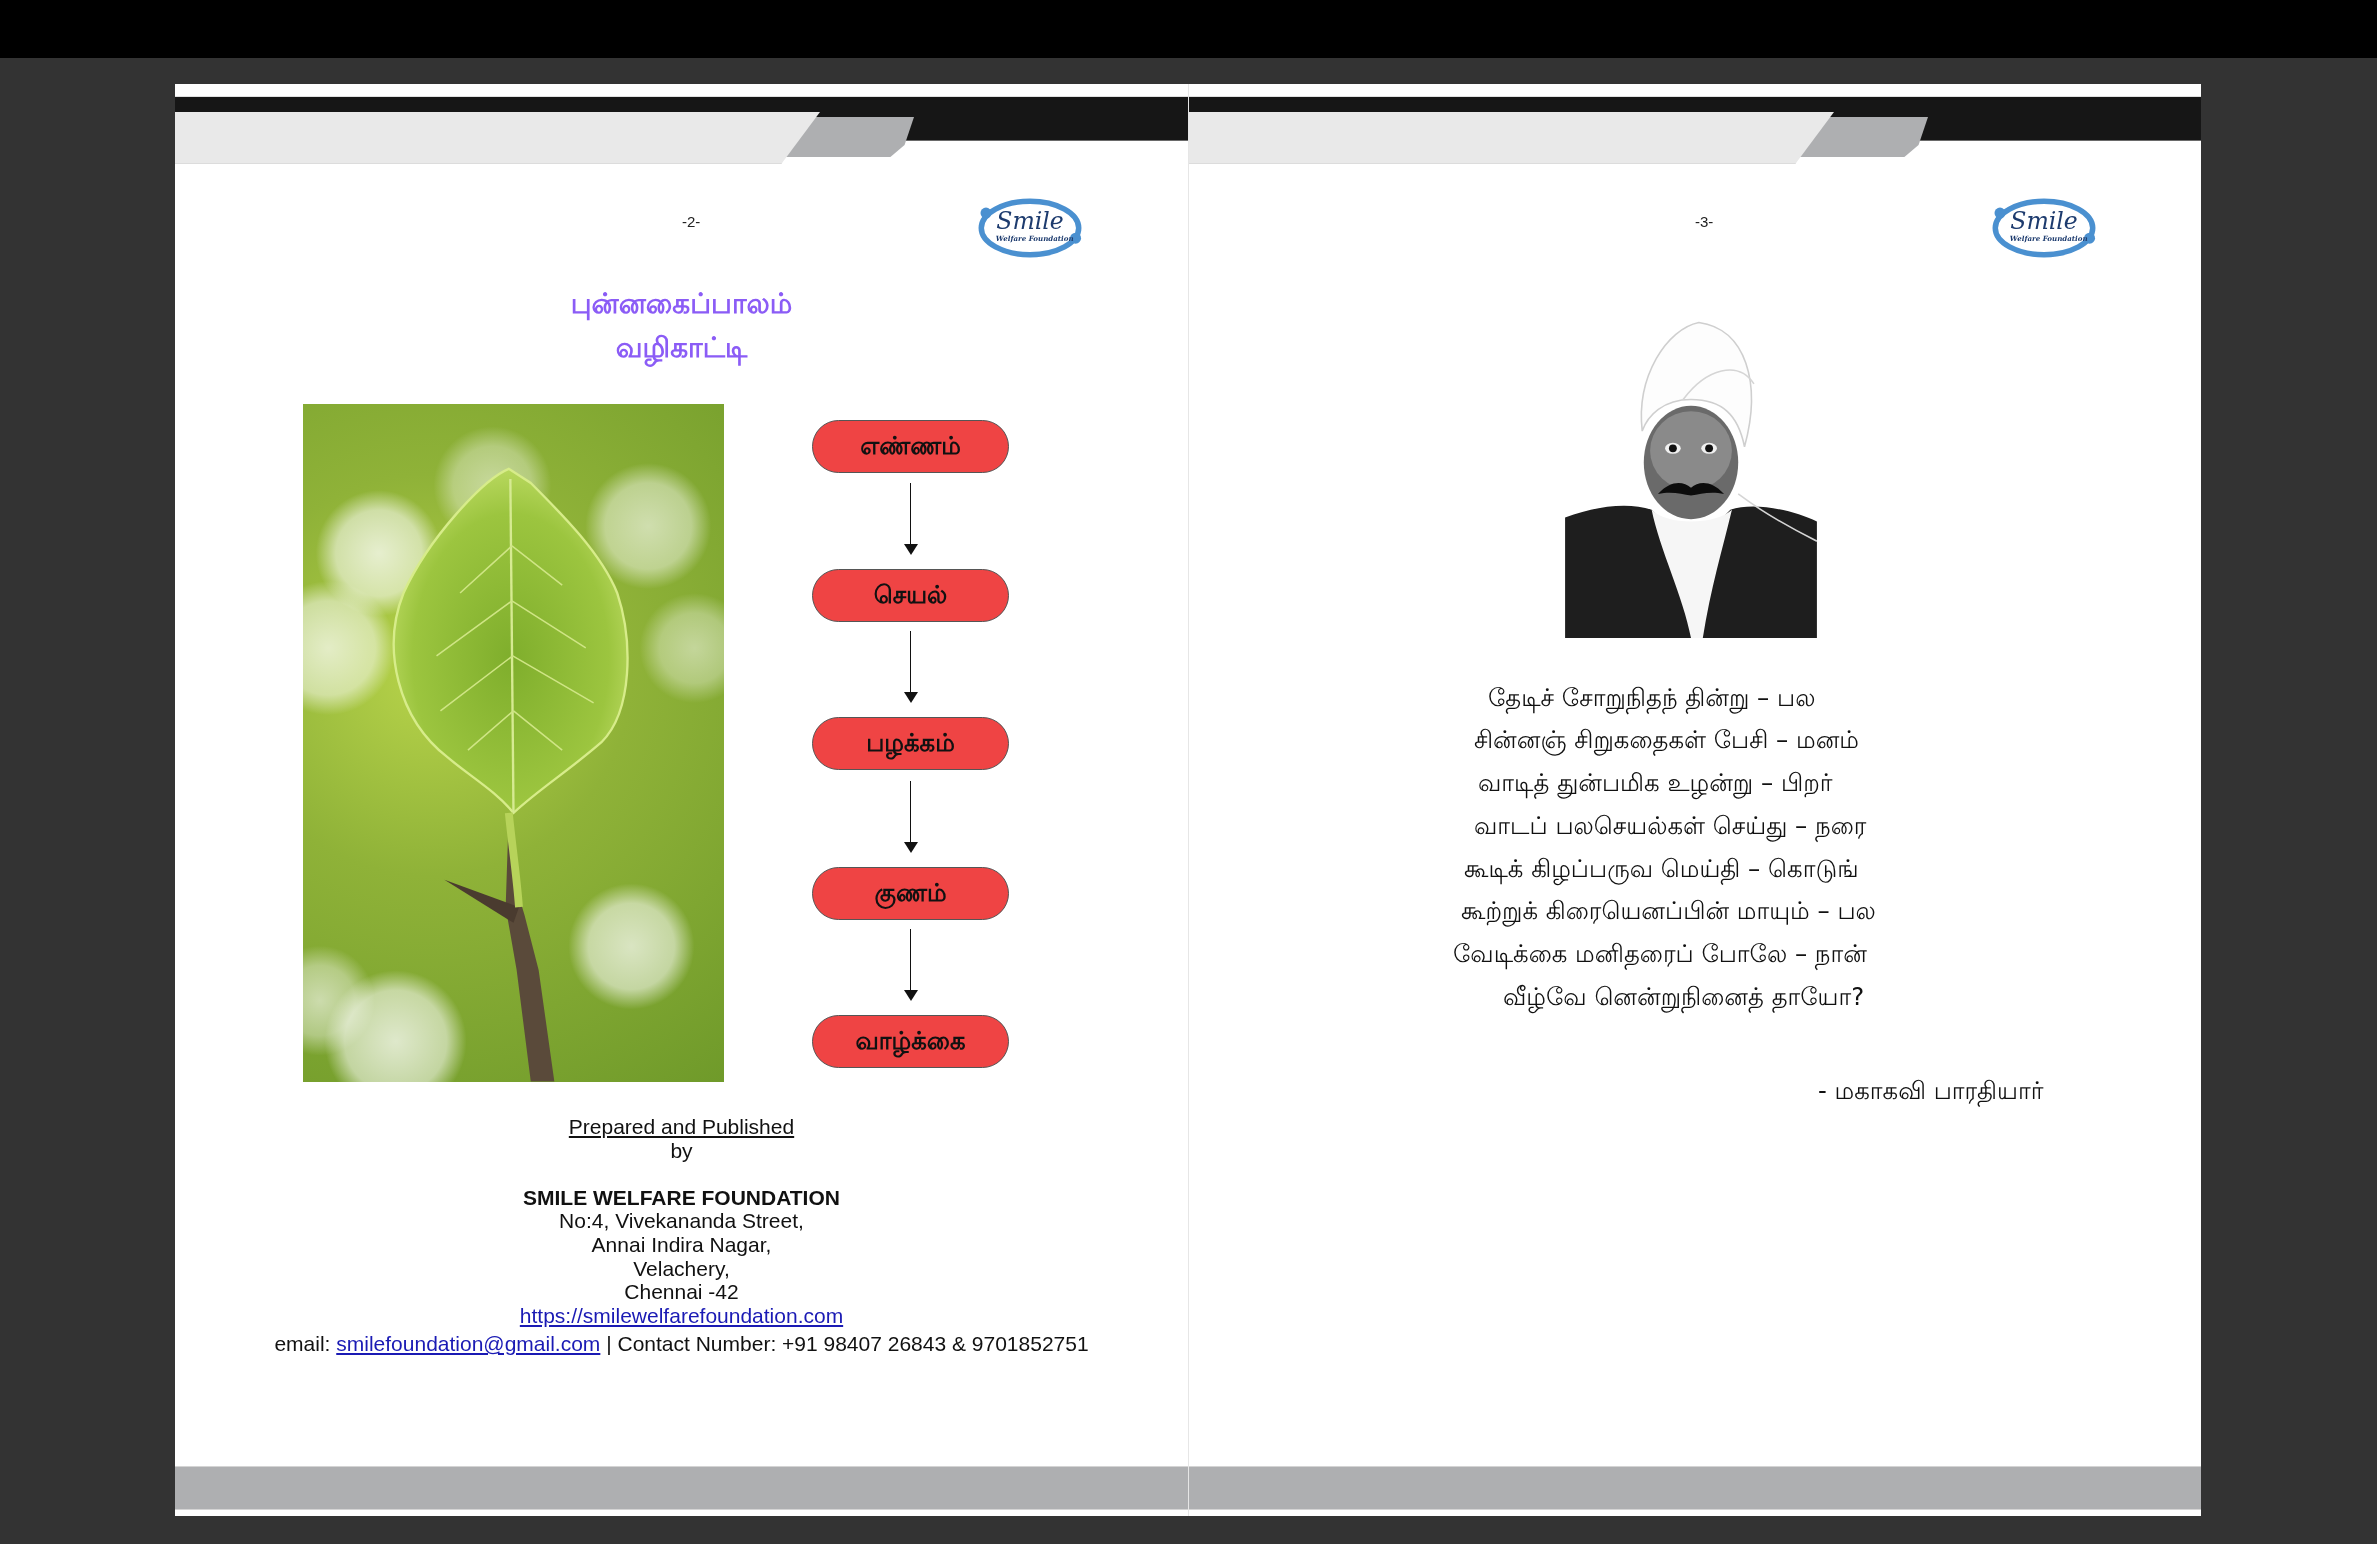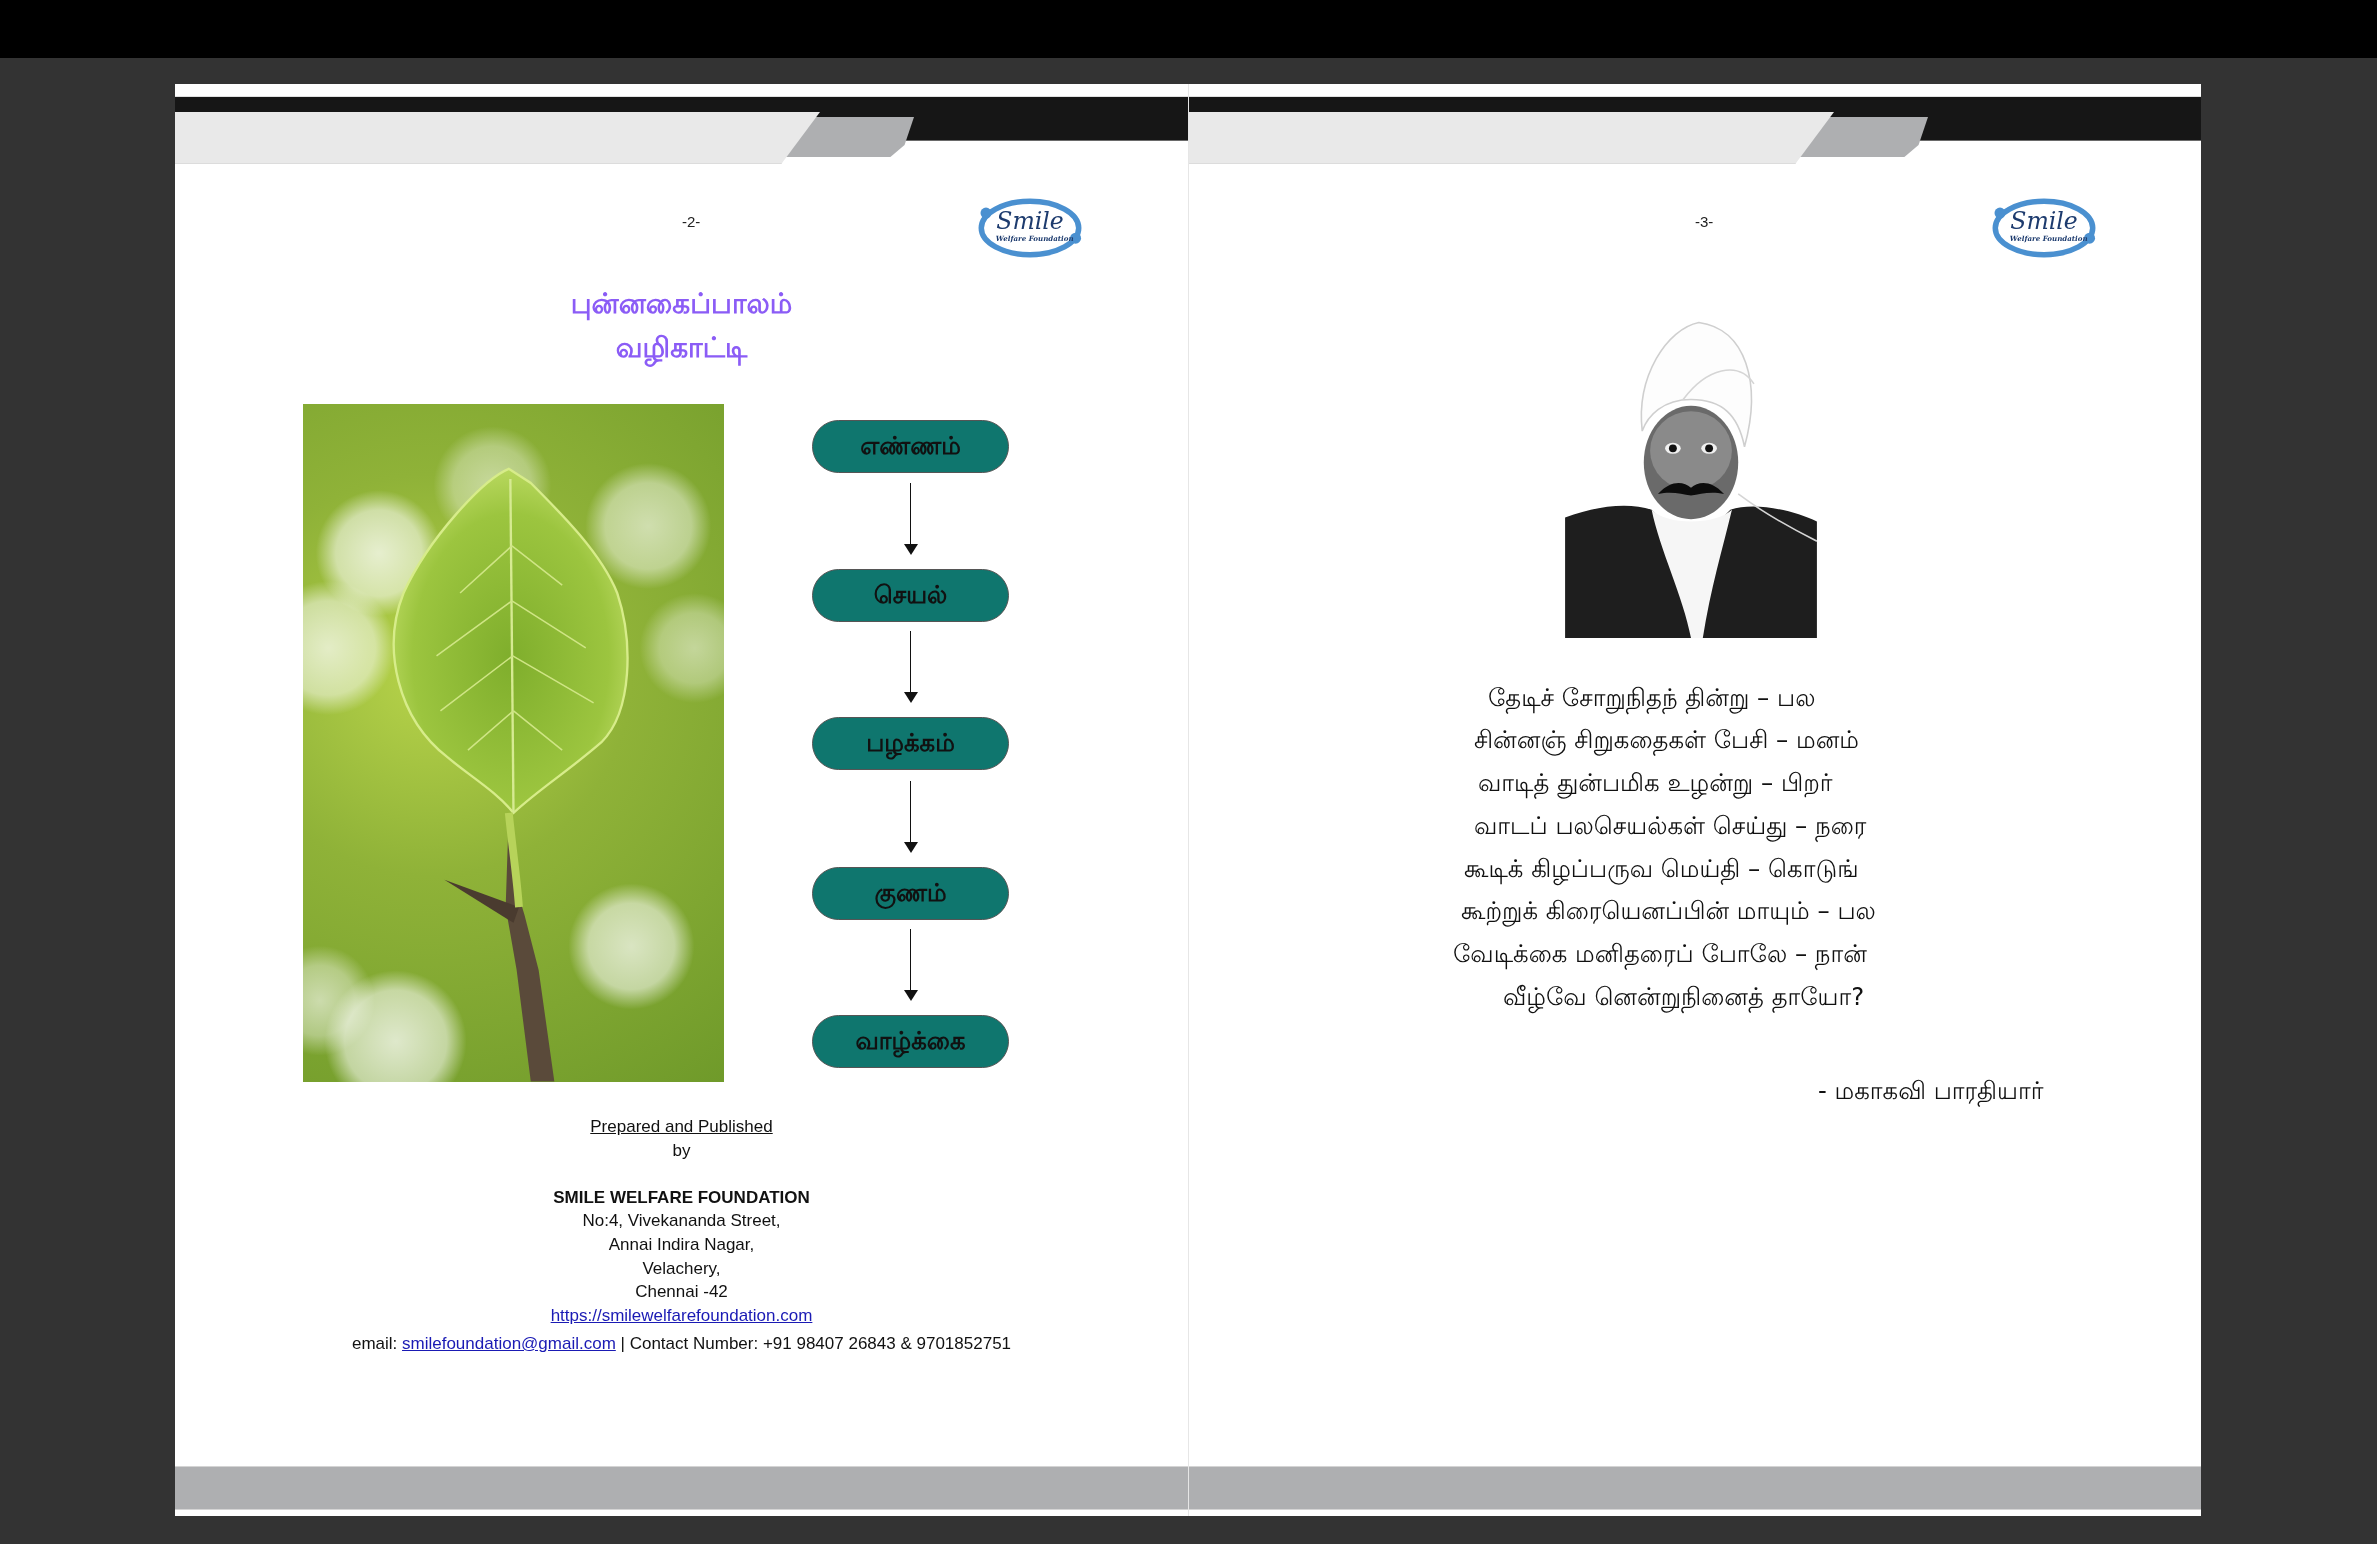--- a/index.html
+++ b/index.html
@@ -36,26 +36,26 @@
       radial-gradient(circle at 93% 36%, rgba(255,255,255,0.5) 0, rgba(255,255,255,0.35) 35px, rgba(255,255,255,0) 55px),
       radial-gradient(circle at 45% 12%, rgba(255,255,255,0.5) 0, rgba(255,255,255,0.35) 39px, rgba(255,255,255,0) 59px),
       radial-gradient(circle at 78% 80%, rgba(255,255,255,0.7) 0, rgba(255,255,255,0.55) 43px, rgba(255,255,255,0) 63px),
       radial-gradient(circle at 22% 94%, rgba(255,255,255,0.75) 0, rgba(255,255,255,0.55) 51px, rgba(255,255,255,0) 71px),
       radial-gradient(circle at 4% 88%, rgba(255,255,255,0.6) 0, rgba(255,255,255,0.4) 35px, rgba(255,255,255,0) 55px),
       radial-gradient(circle at 30% 40%, #b7d34a 0, #8fb238 40%, #6f9a2a 100%);
   }
   .leaf-img svg { position: absolute; left: 0; top: 0; }
 
   .flow { position: absolute; left: 637px; top: 336px; width: 197px; }
-  .flow-node { position: absolute; left: 0; width: 197px; height: 53px; border: 1.2px solid #555; border-radius: 27px; background: #0f766e; display: flex; align-items: center; justify-content: center; font-family: "DejaVu Sans", sans-serif; font-weight: bold; font-size: 24.4px; color: #111; }
+  .flow-node { position: absolute; left: 0; width: 197px; height: 53px; border: 1.2px solid #555; border-radius: 27px; background: #ef4444; display: flex; align-items: center; justify-content: center; font-family: "DejaVu Sans", sans-serif; font-weight: bold; font-size: 24.4px; color: #111; }
   .flow-arrow { position: absolute; left: 97px; width: 3.1px; }
   .flow-arrow .shaft { position: absolute; left: 0.8px; top: 0; width: 1.6px; background: #111; }
   .flow-arrow .head { position: absolute; left: -5.5px; width: 0; height: 0; border-left: 7px solid transparent; border-right: 7px solid transparent; border-top: 11.8px solid #111; }
 
-  .publisher { position: absolute; left: 0; width: 1013px; top: 1031px; text-align: center; font-size: 17px; color: #111; line-height: 23.6px; }
+  .publisher { position: absolute; left: 0; width: 1013px; top: 1031px; text-align: center; font-size: 21px; color: #111; line-height: 23.6px; }
   .publisher .u { text-decoration: underline; }
   .publisher .org { font-weight: bold; margin-top: 23.6px; }
   .publisher a { color: #1a1ab4; text-decoration: underline; }
   .publisher .contact { margin-top: 4.7px; }
 
   
   .portrait { position: absolute; left: 376px; top: 229px; width: 252px; height: 325px; overflow: hidden; background: #fff; }
   .poem { position: absolute; left: 0; width: 1013px; top: 599px; font-family: "DejaVu Sans", sans-serif; font-size: 24.4px; color: #111; }
   .poem-line { position: absolute; white-space: nowrap; }
   .attribution { position: absolute; left: 629px; top: 984px; font-family: "DejaVu Sans", sans-serif; font-size: 24.4px; color: #111; white-space: nowrap; margin-top: 8px; }

